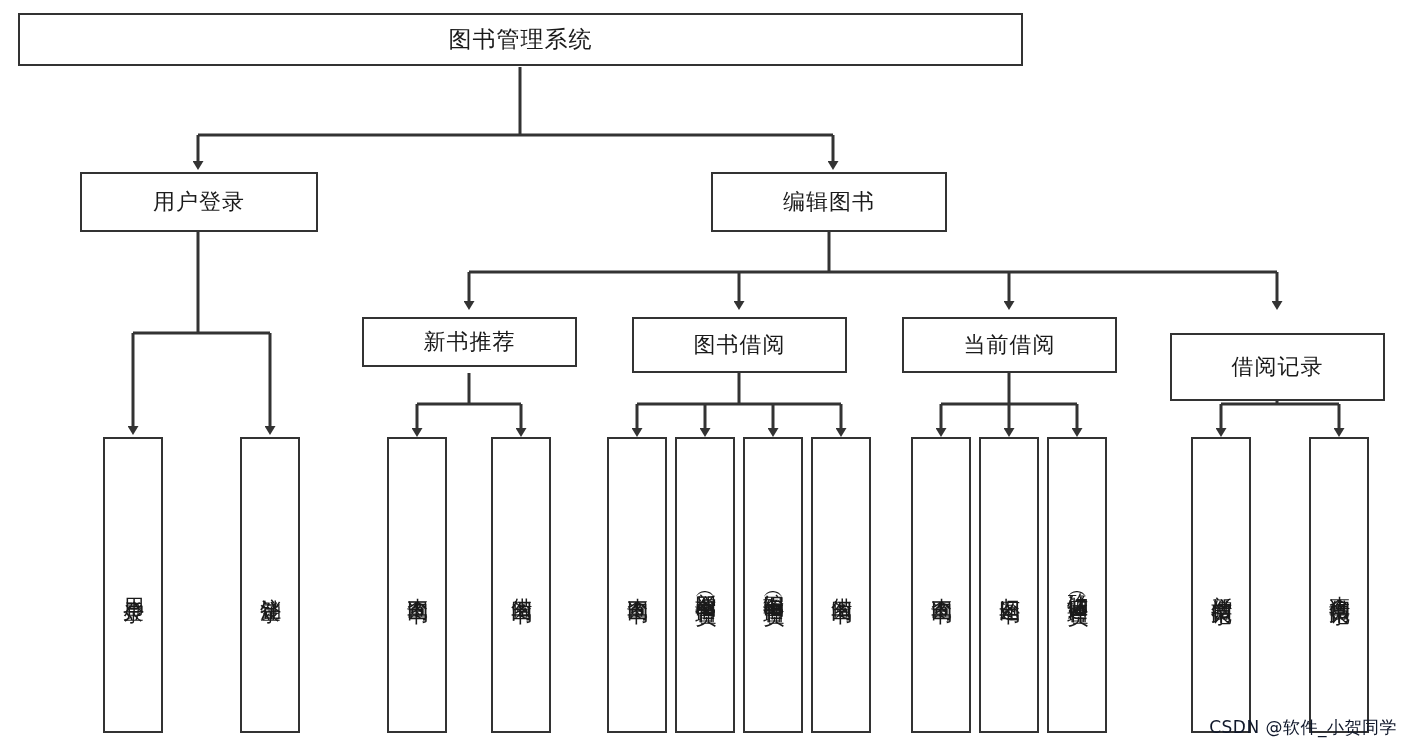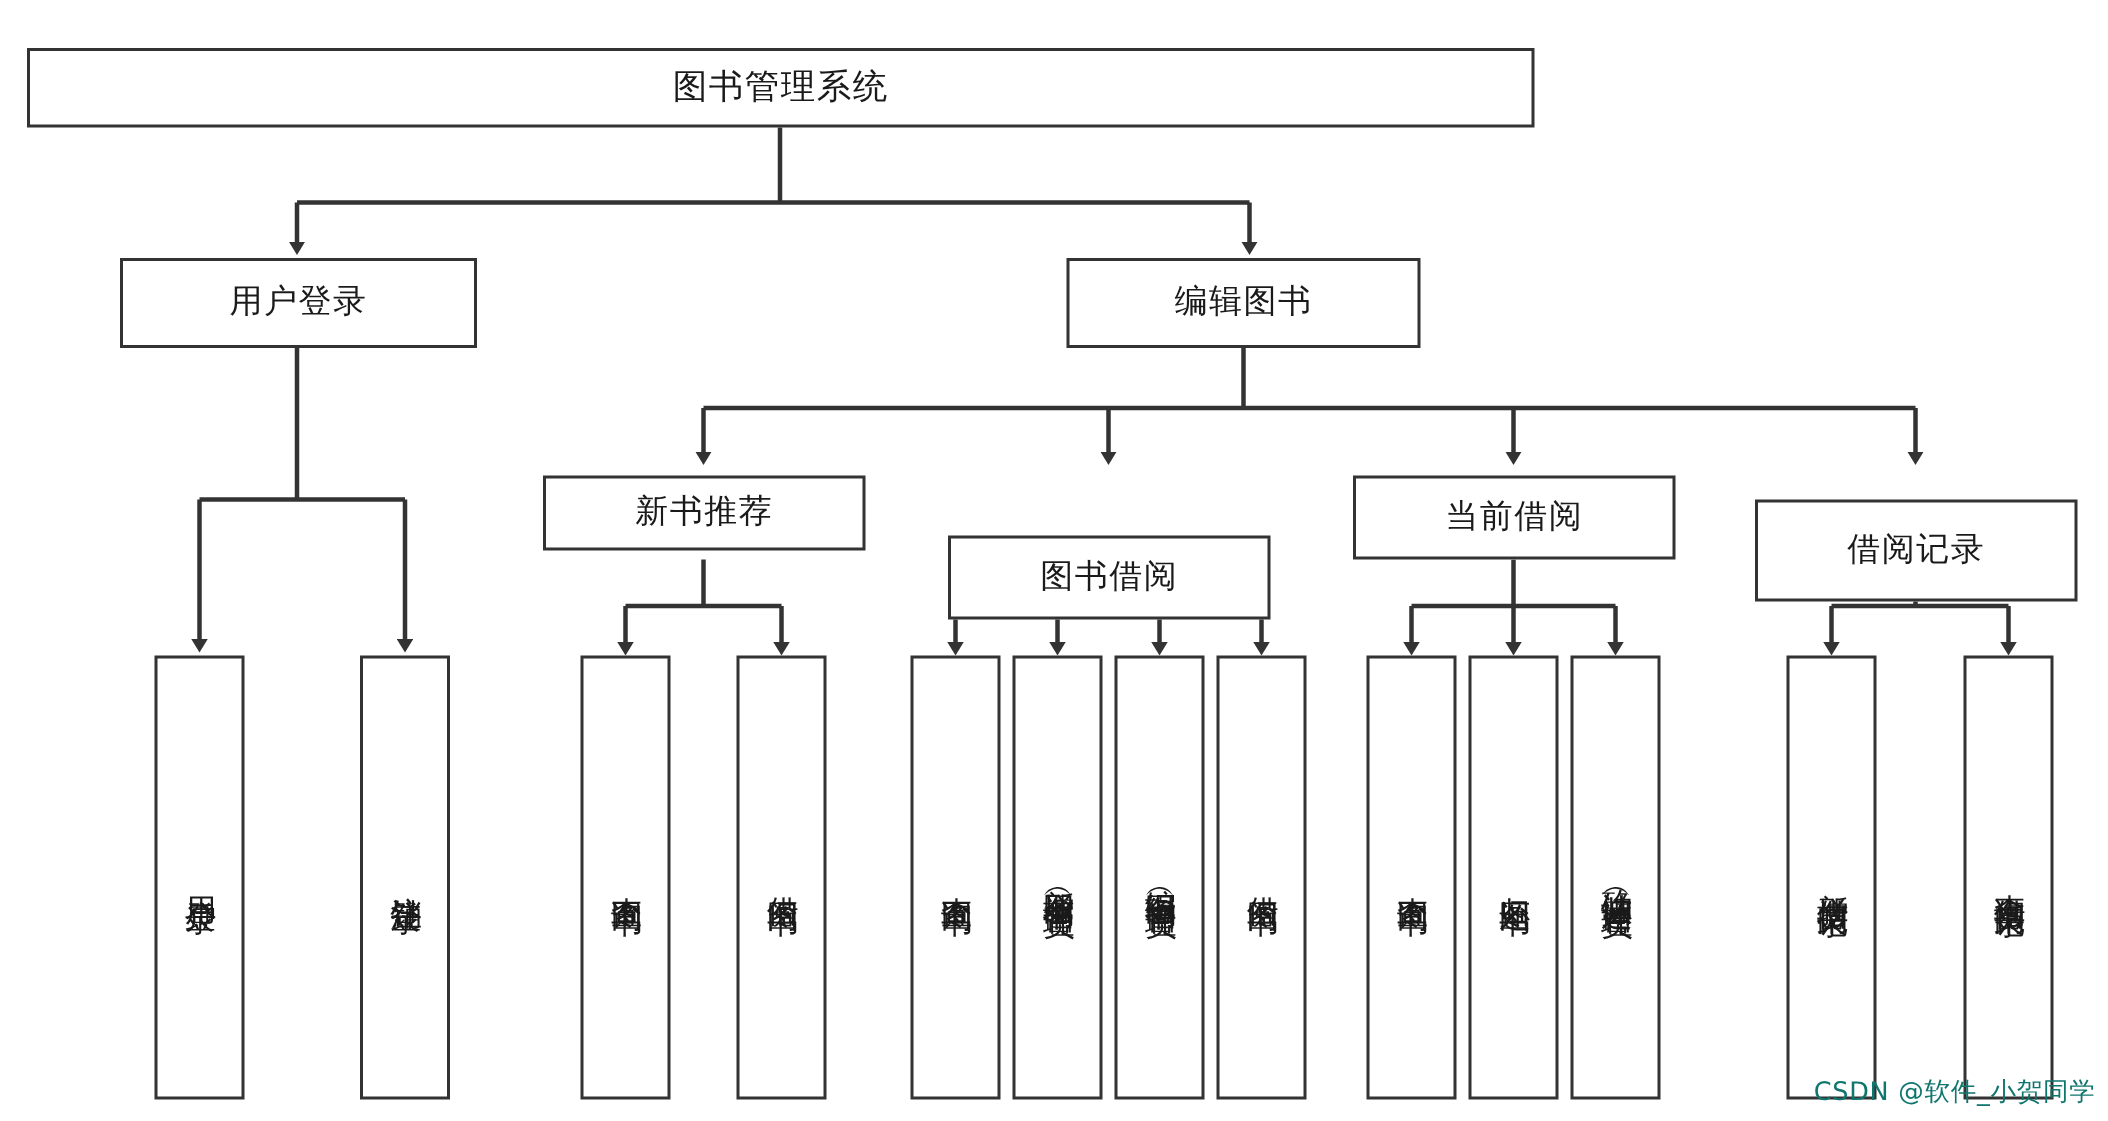--- a/index.html
+++ b/index.html
@@ -55,21 +55,21 @@
   .node.vert .lbl {
     writing-mode: vertical-rl;
     text-orientation: upright;
     display: block;
   }
   .watermark {
     position: absolute;
     right: 8px;
     bottom: 8px;
     font-size: 17px;
-    color: #0f766e;
+    color: #0f172a;
     letter-spacing: 0.5px;
     white-space: nowrap;
     font-family: "DejaVu Sans", "Liberation Sans", sans-serif;
   }
 </style>
 </head>
 <body>
 
 <div id="canvas">
 
@@ -116,35 +116,35 @@
       <path d="M1009,404 L1009,430" marker-end="url(#arrow)"></path>
       <path d="M1077,404 L1077,430" marker-end="url(#arrow)"></path>
 
       <path d="M1277,373 L1277,404"></path>
       <path d="M1221,404 L1339,404"></path>
       <path d="M1221,404 L1221,430" marker-end="url(#arrow)"></path>
       <path d="M1339,404 L1339,430" marker-end="url(#arrow)"></path>
     </g>
   </svg>
 
-  <div class="node horiz root" style="left:18px; top:32px; width:1005px; height:53px;">
+  <div class="node horiz root" style="left:18px; top:13px; width:1005px; height:53px;">
     <span class="lbl">图书管理系统</span>
   </div>
 
   <div class="node horiz" style="left:80px; top:172px; width:238px; height:60px;">
     <span class="lbl">用户登录</span>
   </div>
   <div class="node horiz" style="left:711px; top:172px; width:236px; height:60px;">
     <span class="lbl">编辑图书</span>
   </div>
 
   <div class="node horiz" style="left:362px; top:317px; width:215px; height:50px;">
     <span class="lbl">新书推荐</span>
   </div>
-  <div class="node horiz" style="left:632px; top:317px; width:215px; height:56px;margin-top:40px;">
+  <div class="node horiz" style="left:632px; top:317px; width:215px; height:56px;">
     <span class="lbl">图书借阅</span>
   </div>
   <div class="node horiz" style="left:902px; top:317px; width:215px; height:56px;">
     <span class="lbl">当前借阅</span>
   </div>
   <div class="node horiz" style="left:1170px; top:333px; width:215px; height:68px;">
     <span class="lbl">借阅记录</span>
   </div>
 
   <div class="node vert" style="left:103px; top:437px; width:60px; height:296px;">

